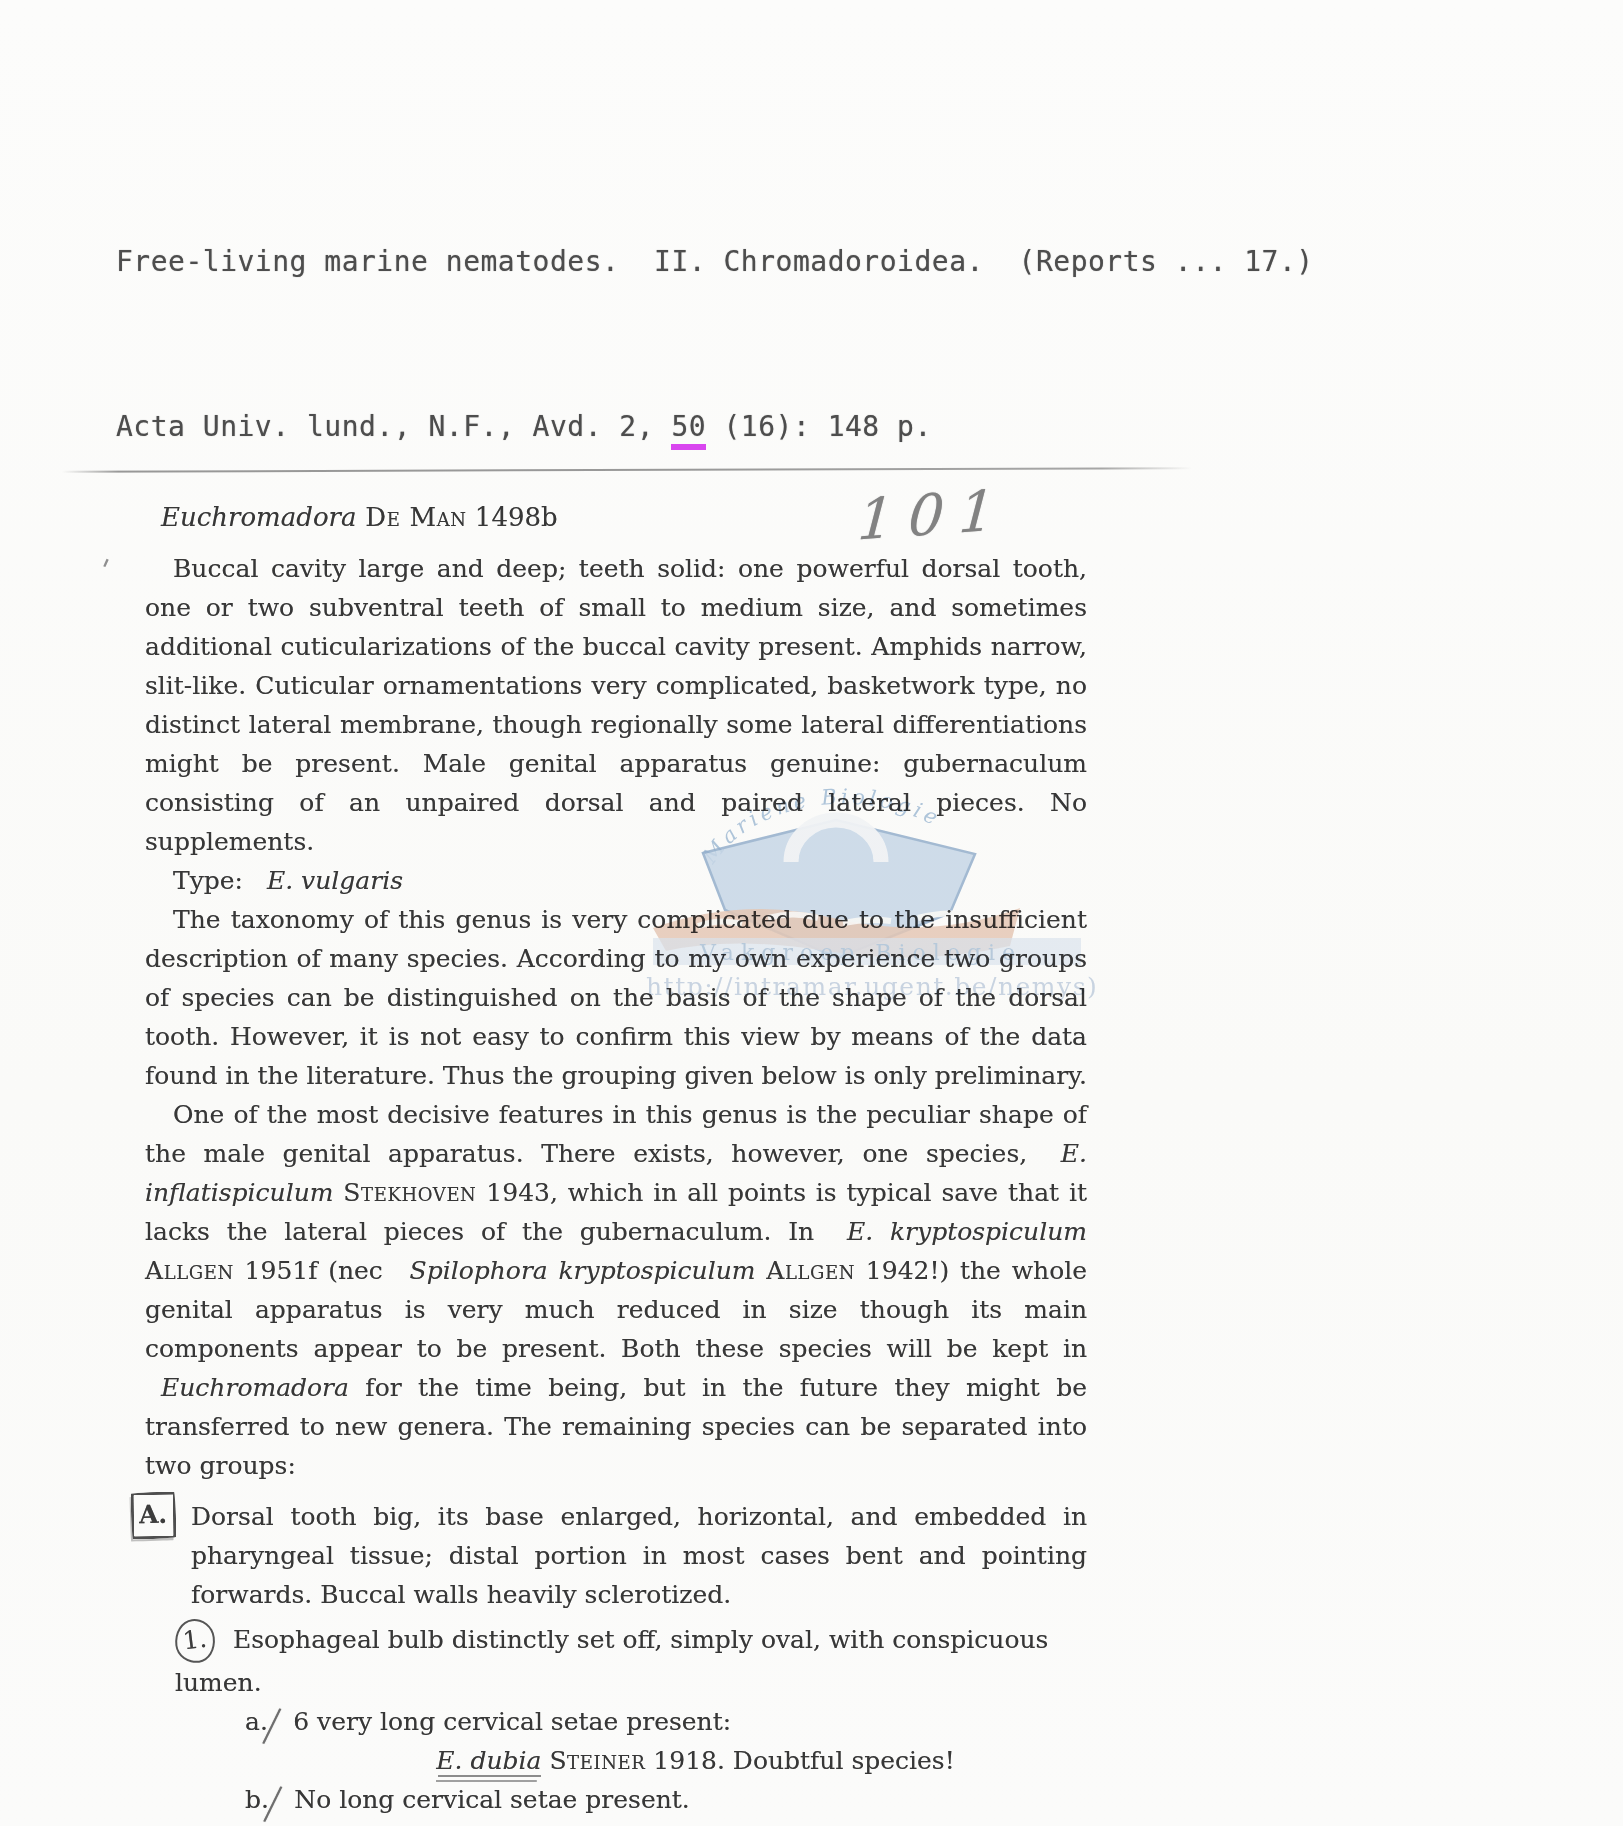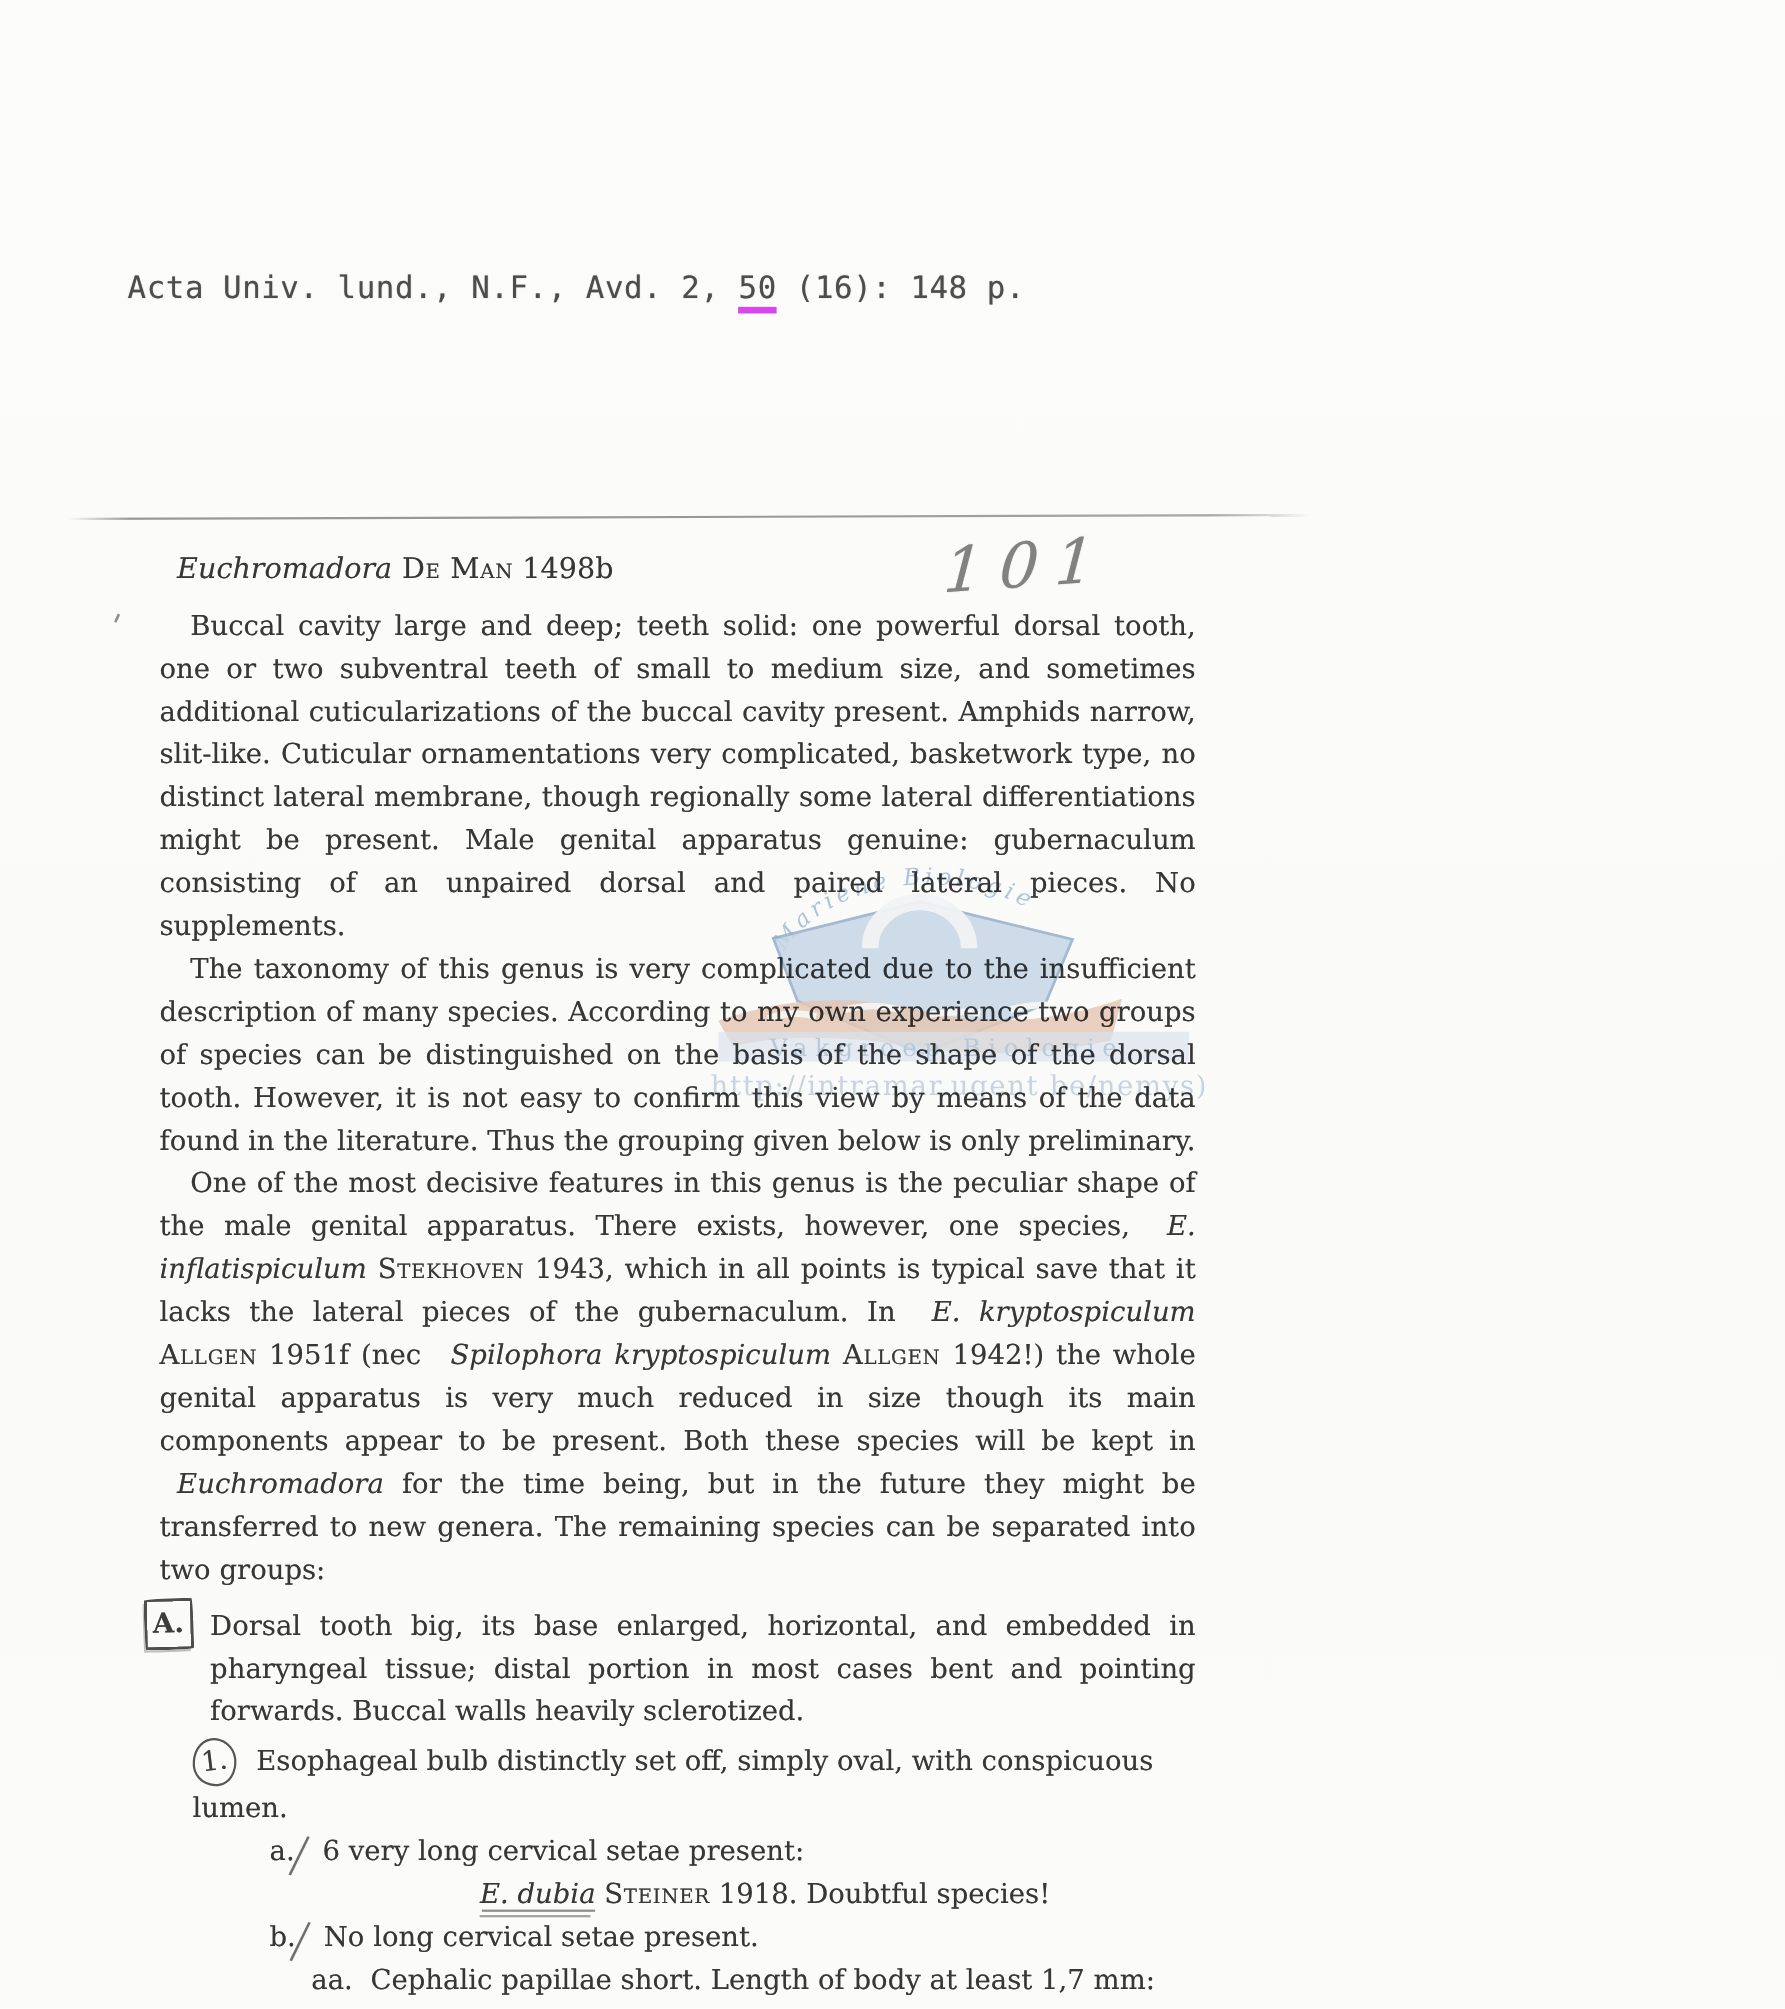--- a/index.html
+++ b/index.html
@@ -95,20 +95,21 @@
   .krow-dubia{padding-left:143px;text-align:center;}
   .krow-aa{padding-left:138px;text-align:left;}
   .aa-label{margin-right:16px;}
 </style>
 </head>
 <body>
 
 <div class="sheet">
 
   <header class="typewriter">
+    <div>Free-living marine nematodes.  II. Chromadoroidea.  (Reports ... 17.)</div>
     <div><span>Acta Univ. lund., N.F., Avd. 2, </span><span class="tw-underline">50</span><span> (16): 148 p.</span></div>
   </header>
 
   <div class="rule"></div>
 
   <div class="hand-number">101</div>
   <div class="margin-tick">'</div>
 
   <div class="watermark">
     <svg width="470" height="270" viewBox="0 0 470 270">
@@ -125,20 +126,21 @@
       <rect x="25" y="180" width="428" height="27" fill="#dbe6f2" opacity=".7"></rect>
       <text x="72" y="202" font-size="22" letter-spacing="7" fill="#b3c8de">Vakgroep Biologie</text>
       <text x="18" y="237" font-size="25" letter-spacing="1.5" fill="#c7d4e5">http://intramar.ugent.be/nemys)</text>
     </svg>
   </div>
 
   <main class="article">
     <h2><span class="seg-i">Euchromadora</span><span class="seg-sc"> De Man</span><span> 1498b</span></h2>
 
     <p class="indent"><span>Buccal cavity large and deep; teeth solid: one powerful dorsal tooth, one or two subventral teeth of small to medium size, and sometimes additional cuticularizations of the buccal cavity present. Amphids narrow, slit-like. Cuticular ornamentations very complicated, basketwork type, no distinct lateral membrane, though regionally some lateral differentiations might be present. Male genital apparatus genuine: gubernaculum consisting of an unpaired dorsal and paired lateral pieces. No supplements.</span></p>
+    <p class="indent"><span>Type: </span><span class="seg-i">E. vulgaris</span></p>
     <p class="indent"><span>The taxonomy of this genus is very complicated due to the insufficient description of many species. According to my own experience two groups of species can be distinguished on the basis of the shape of the dorsal tooth. However, it is not easy to confirm this view by means of the data found in the literature. Thus the grouping given below is only preliminary.</span></p>
     <p class="indent"><span>One of the most decisive features in this genus is the peculiar shape of the male genital apparatus. There exists, however, one species, </span><span class="seg-i">E. inflatispiculum</span><span> </span><span class="seg-sc">Stekhoven</span><span> 1943, which in all points is typical save that it lacks the lateral pieces of the gubernaculum. In </span><span class="seg-i">E. kryptospiculum</span><span> </span><span class="seg-sc">Allgen</span><span> 1951f (nec </span><span class="seg-i">Spilophora kryptospiculum</span><span> </span><span class="seg-sc">Allgen</span><span> 1942!) the whole genital apparatus is very much reduced in size though its main components appear to be present. Both these species will be kept in </span><span class="seg-i">Euchromadora</span><span> for the time being, but in the future they might be transferred to new genera. The remaining species can be separated into two groups:</span></p>
 
     <section class="key">
       <div class="krow-A">
         <span class="label-A">A.</span>
         <span><span>Dorsal tooth big, its base enlarged, horizontal, and embedded in pharyngeal tissue; distal portion in most cases bent and pointing forwards. Buccal walls heavily sclerotized.</span></span>
       </div>
       <div class="krow-one">
         <span class="circle-one">1.</span>

